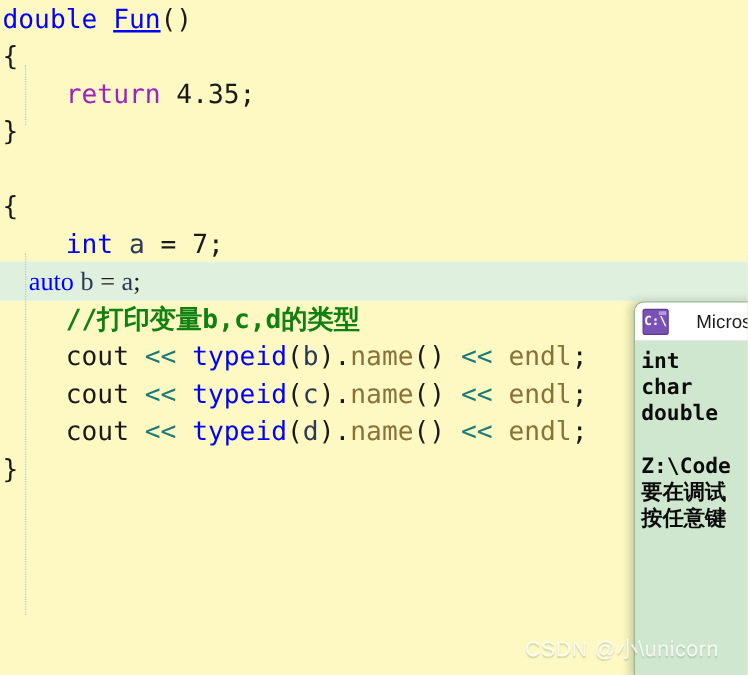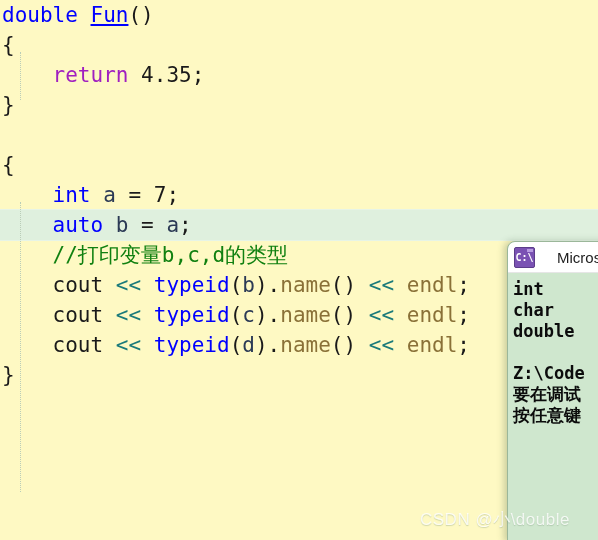--- a/index.html
+++ b/index.html
@@ -27,20 +27,21 @@
     height: 30px;
     line-height: 30px;
     font-size: 21px;
     white-space: pre;
     letter-spacing: 0px;
     color: #1a1a1a;
   }
   .line.hl {
     background: #dff0de;
     box-shadow: 0 0 0 1px #e7f4e6;
+    font-family: Liberation Serif, serif;
   }
   .line .txt {
     position: relative;
     z-index: 2;
     display: inline-block;
     padding-left: 2px;
   }
   
   .guide {
     position: absolute;
@@ -54,21 +55,21 @@
 
   
   .kw      { color: #0000ff; }            
   .ctrl    { color: #a020c0; }            
   .num     { color: #1a1a1a; }
   .punct   { color: #1a1a1a; }
   .ident   { color: #2b3a55; }
   .fnlink  { color: #0000ff; text-decoration: underline; }
   .fncall  { color: #8a7138; }            
   .chr     { color: #a31515; }
-  .comment { color: #108010; }
+  .comment { color: #108010; font-weight: bold; }
   .op      { color: #1a7a7a; }            
   .plain   { color: #1a1a1a; }
   .memberdot { color: #1a1a1a; }
 
   
   #console {
     position: absolute;
     left: 507px;
     top: 241px;
     width: 120px;
@@ -170,13 +171,13 @@
 </div>
 
 <div id="console">
   <div id="console-titlebar">
     <div id="console-icon">C:\</div>
     <div id="console-title">Microso</div>
   </div>
   <div id="console-body"><div>int</div><div>char</div><div>double</div><div class="gap"></div><div>Z:\Code</div><div>要在调试</div><div>按任意键</div></div>
 </div>
 
-<div id="watermark">CSDN @小\double</div>
+<div id="watermark">CSDN @小\unicorn</div>
 
 </body></html>

